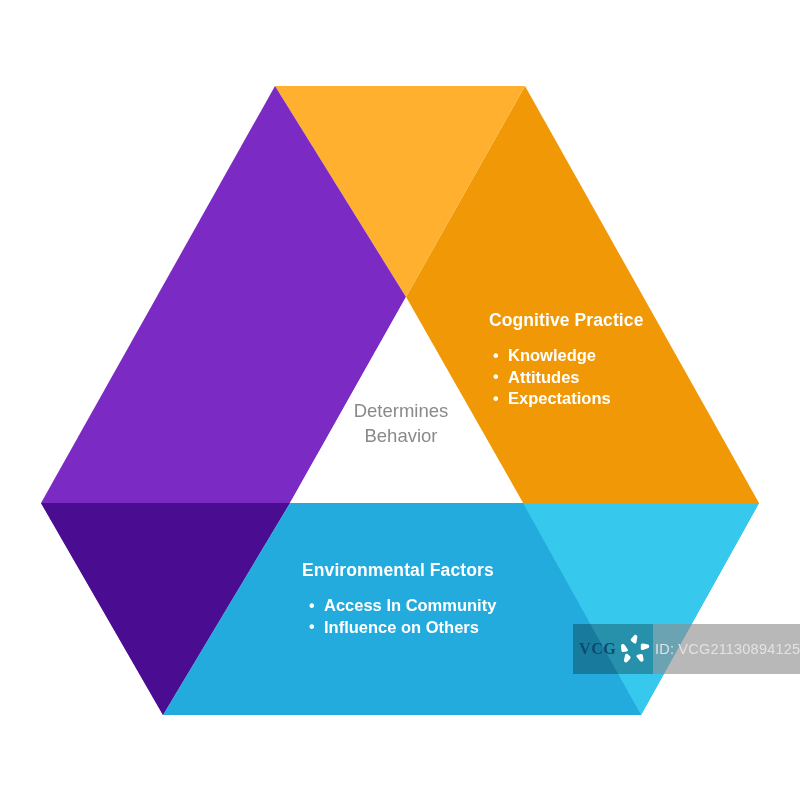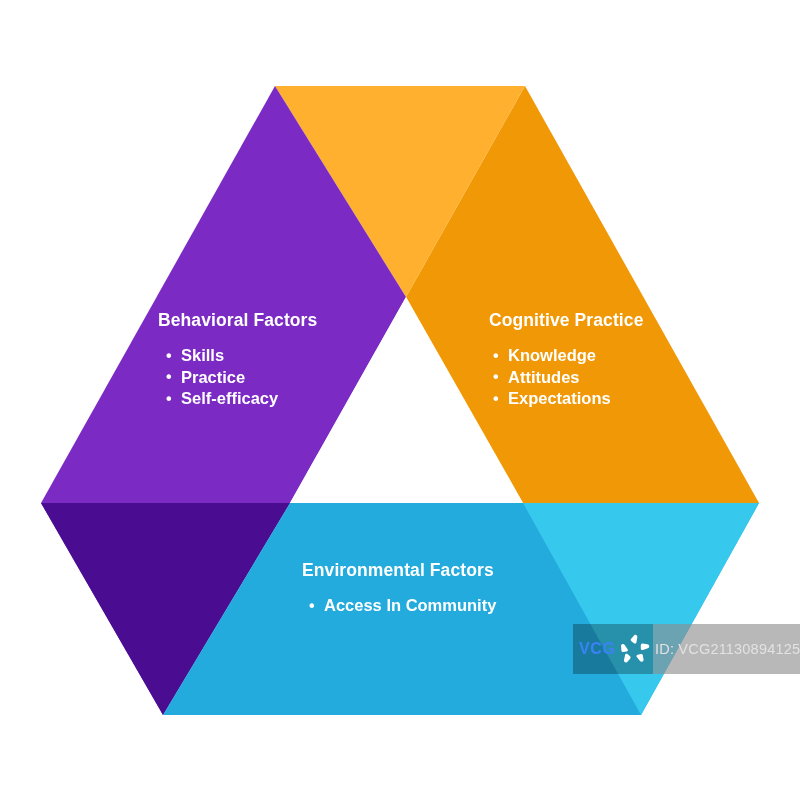--- a/index.html
+++ b/index.html
@@ -108,24 +108,25 @@
     left: 80px;
     top: 0;
     width: 147px;
     height: 50px;
     background: rgba(140, 140, 140, 0.62);
   }
   #wm-vcg-text {
     position: absolute;
     left: 6px;
     top: 16px;
-    color: #3b82f6;
+    color: #0c4a6e;
     font-size: 16px;
     font-weight: bold;
     letter-spacing: 0.6px;
+    font-family: Liberation Serif, serif;
   }
   #wm-pinwheel {
     position: absolute;
     left: 46px;
     top: 9px;
     width: 32px;
     height: 32px;
   }
   #wm-id-text {
     position: absolute;
@@ -156,46 +157,41 @@
     </g>
 
     <g>
       <polygon points="290,503 523,503 759,503 641,715 163,715" fill="#22abdc"></polygon>
       <polygon points="523,503 759,503 641,715" fill="#37c8ee"></polygon>
     </g>
 
     <polygon points="406,297 523,503 290,503" fill="#ffffff"></polygon>
   </svg>
 
-  <div class="panel" id="panel-behavioral">
-    <p class="panel-title">Behavioral Factors</p>
-    <ul class="bullets">
-      <li>Skills</li>
-      <li>Practice</li>
-      <li>Self-efficacy</li>
-    </ul>
-  </div>
 
   <div class="panel" id="panel-cognitive">
     <p class="panel-title">Cognitive Practice</p>
     <ul class="bullets">
       <li>Knowledge</li>
       <li>Attitudes</li>
       <li>Expectations</li>
     </ul>
   </div>
 
   <div class="panel" id="panel-environmental">
     <p class="panel-title">Environmental Factors</p>
     <ul class="bullets">
       <li>Access In Community</li>
+      <li>Influence on Others</li>
     </ul>
   </div>
 
   <div id="center-label">
+    <div>Determines</div>
+    <div>Behavior</div>
   </div>
 
   <div id="watermark">
     <div id="wm-logo-box"></div>
     <div id="wm-id-box"></div>
     <div id="wm-vcg-text">VCG</div>
     <svg id="wm-pinwheel" viewBox="0 0 32 32">
       <g fill="#ffffff">
         <path d="M15.2 2.2c1.6-1.0 3.4 0.3 3.1 2.1l-0.9 5.1c-0.2 1.1-1.5 1.6-2.4 0.9l-2.6-2.0c-0.9-0.7-0.9-2.0 0-2.7z"></path>
         <path d="M29.3 11.4c1.5 1.0 1.2 3.3-0.5 3.9l-4.9 1.7c-1.0 0.4-2.1-0.4-2.1-1.5l0-3.3c0-1.1 1.1-1.9 2.1-1.6z"></path>

